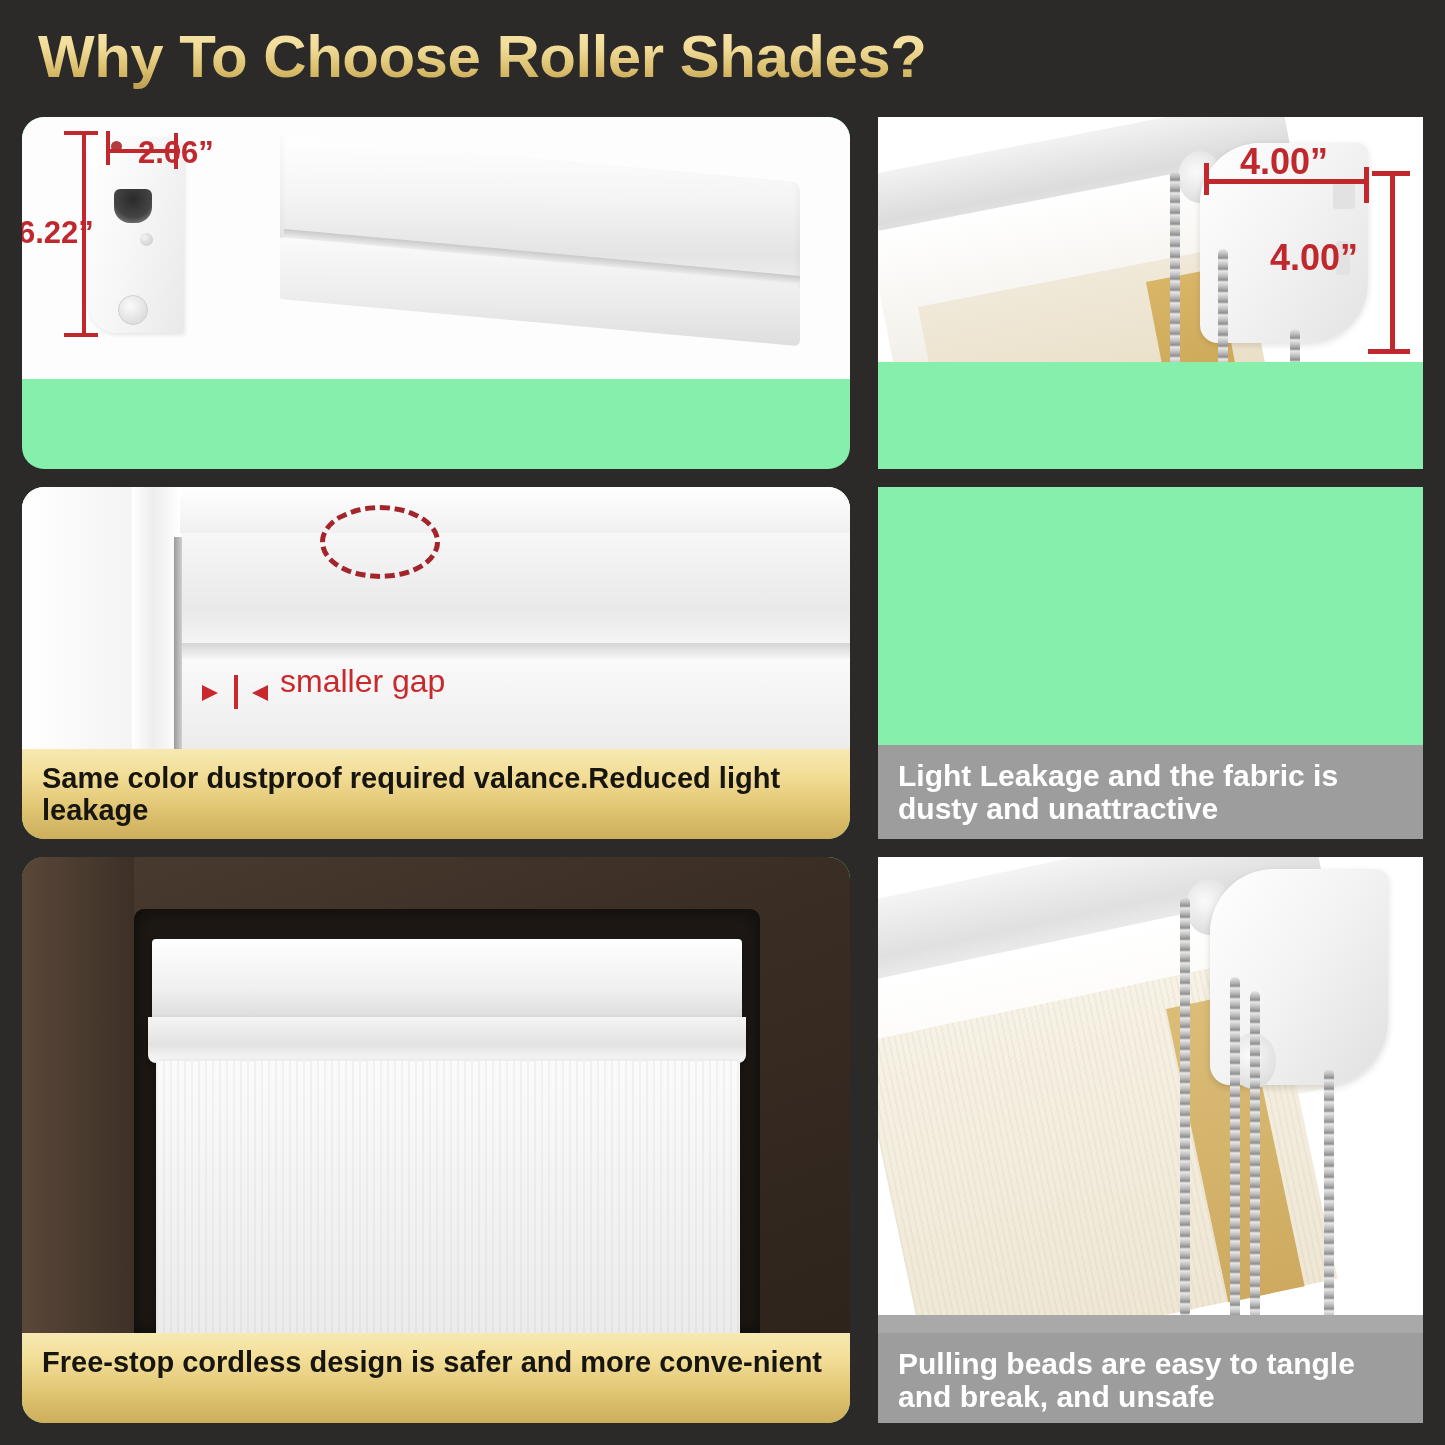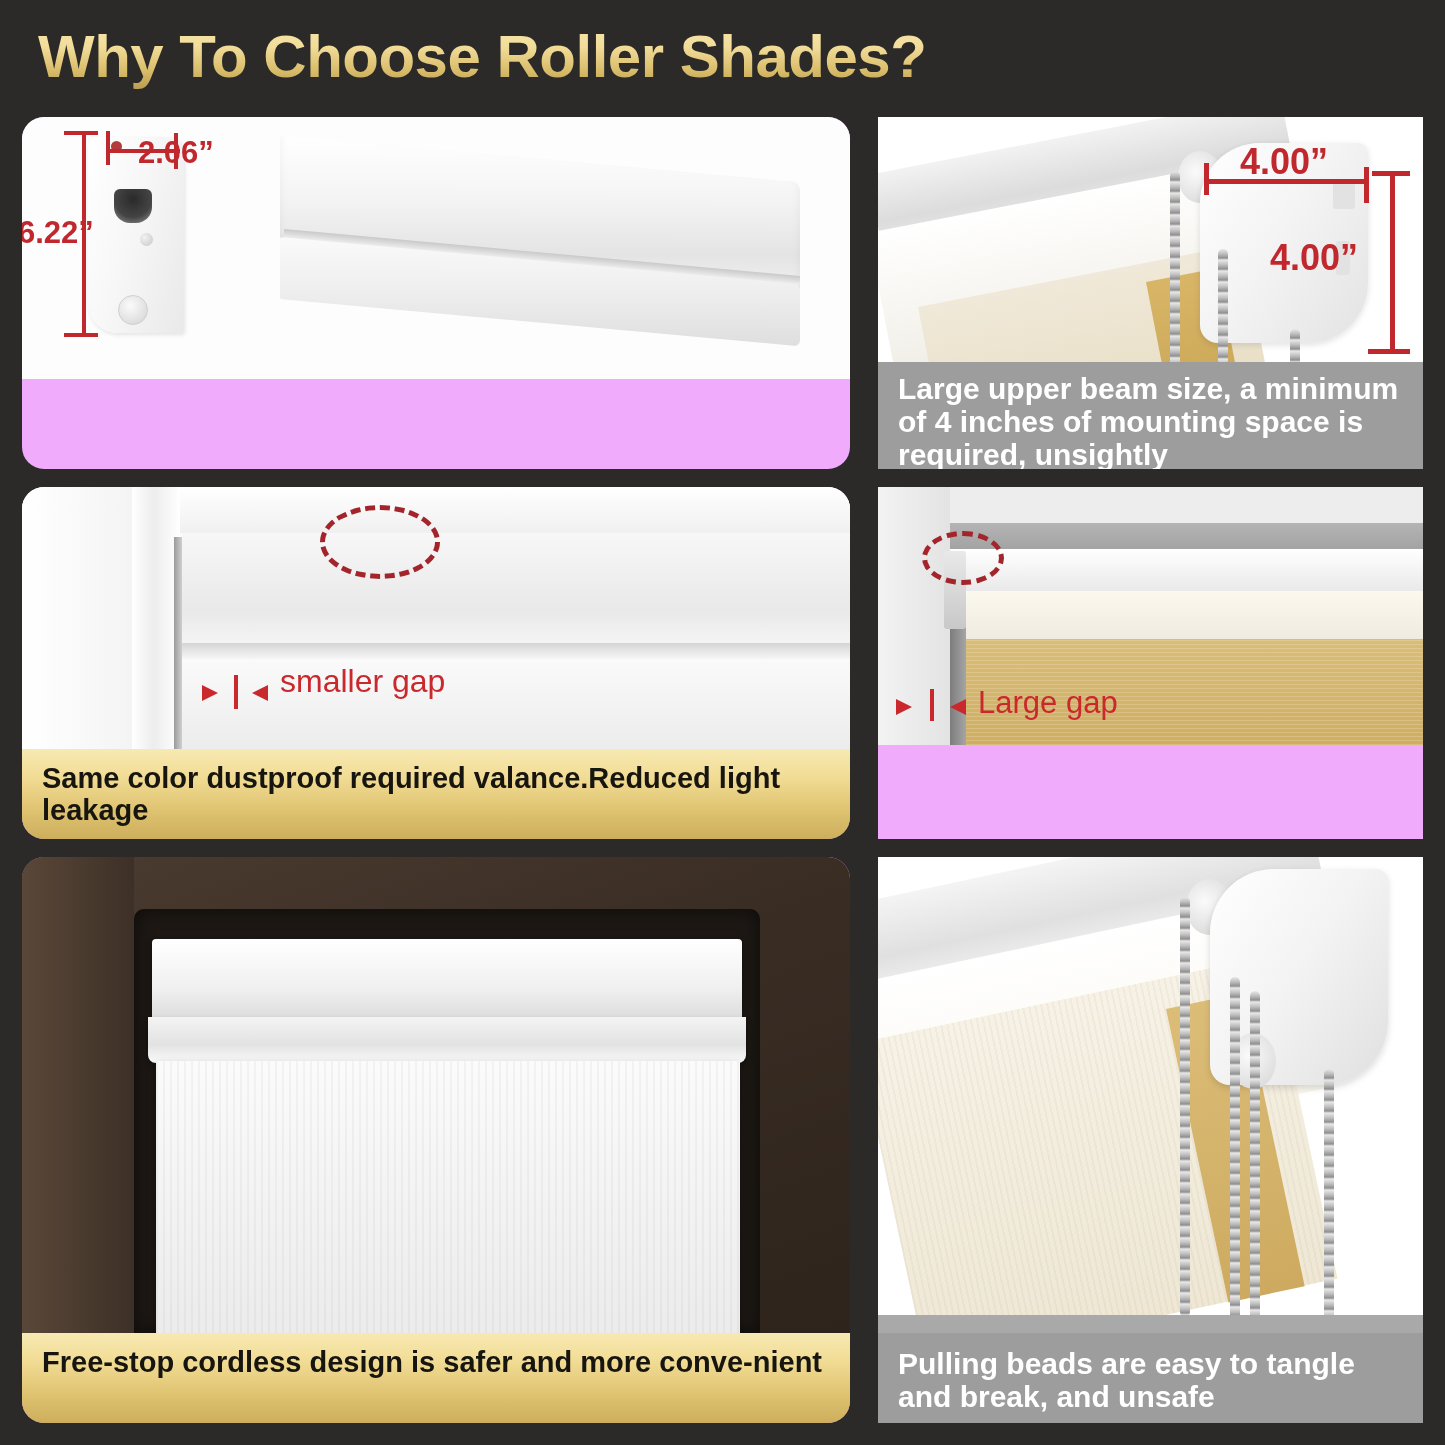--- a/index.html
+++ b/index.html
@@ -19,21 +19,21 @@
     letter-spacing: -0.5px;
     font-family: "Liberation Sans", sans-serif;
     background: linear-gradient(180deg,#f6e6ad 0%,#f2dd9a 35%,#d9bd6b 70%,#b79a4c 100%);
     -webkit-background-clip: text; background-clip: text;
     -webkit-text-fill-color: transparent; color: #e8d191;
     text-shadow: 0 0 0 rgba(0,0,0,0);
     white-space: nowrap;
   }
 
   
-  .panel { position: absolute; overflow: hidden; background: #f0abfc; }
+  .panel { position: absolute; overflow: hidden; background: #86efac; }
   .panel.left  { border-radius: 22px; }
   .panel.right { border-radius: 0; }
 
   .photo { position: absolute; left: 0; top: 0; right: 0; overflow: hidden; }
 
   
   .caption {
     position: absolute; left: 0; right: 0; bottom: 0;
     display: flex; align-items: flex-start;
     padding: 14px 20px 10px 20px;
@@ -287,23 +287,20 @@
       <div class="dim-line" style="left:330px; top:62px; width:160px; height:5px;"></div>
       <div class="tick" style="left:326px; top:46px; width:5px; height:32px;"></div>
       <div class="tick" style="left:486px; top:50px; width:5px; height:36px;"></div>
       <div class="dim-label" style="left:362px; top:24px; font-size:36px;">4.00”</div>
 
       <div class="dim-line" style="left:512px; top:56px; width:5px; height:180px;"></div>
       <div class="tick" style="left:494px; top:54px; width:38px; height:5px;"></div>
       <div class="tick" style="left:490px; top:232px; width:42px; height:5px;"></div>
       <div class="dim-label" style="left:392px; top:120px; font-size:36px;">4.00”</div>
     </div>
-    <div class="caption gray" style="height:107px; padding-top:10px;">
-      <div class="caption-inner">Large upper beam size, a minimum of 4 inches of mounting space is required, unsightly</div>
-    </div>
   </div>
 
   <div class="panel left" style="left:22px; top:487px; width:828px; height:352px;">
     <div class="photo" style="height:262px;">
       <div class="p3-bg"></div>
       <div class="p3-frame-top"></div>
       <div class="p3-wall"></div>
       <div class="p3-frame"></div>
       <div class="p3-shade-top"></div>
       <div class="p3-shade-mid"></div>
@@ -316,36 +313,22 @@
       <div class="gap-bar" style="left:212px; top:188px; height:34px;"></div>
       <div class="arrow-l" style="left:230px; top:198px;"></div>
       <div class="gap-label" style="left:258px; top:176px; font-size:32px;">smaller gap</div>
     </div>
     <div class="caption gold" style="height:90px;">
       <div class="caption-inner">Same color dustproof required valance.Reduced light leakage</div>
     </div>
   </div>
 
   <div class="panel right" style="left:878px; top:487px; width:545px; height:352px;">
-    <div class="photo" style="height:258px;">
-      <div class="p4-bg"></div>
-      <div class="p4-dark"></div>
-      <div class="p4-valance"></div>
-      <div class="p4-cream"></div>
-      <div class="p4-tan"></div>
-      <div class="p4-gapdark"></div>
-      <div class="p4-wall"></div>
-      <div class="p4-bracket"></div>
-
-      <div class="ellipse" style="left:44px; top:44px; width:82px; height:54px;"></div>
-
-      <div class="arrow-r" style="left:18px; top:212px;"></div>
-      <div class="gap-bar" style="left:52px; top:202px; height:32px;"></div>
-      <div class="arrow-l" style="left:72px; top:212px;"></div>
-      <div class="gap-label" style="left:100px; top:198px; font-size:31px;">Large gap</div>
+    <div class="caption gray" style="height:94px;">
+      <div class="caption-inner">Light Leakage and the fabric is dusty and unattractive</div>
     </div>
   </div>
 
   <div class="panel left" style="left:22px; top:857px; width:828px; height:566px;">
     <div class="photo" style="height:476px;">
       <div class="p5-bg"></div>
       <div class="p5-wall-l"></div>
       <div class="p5-win-frame">
         <div class="p5-glass">
           <div class="p5-sky"></div>

